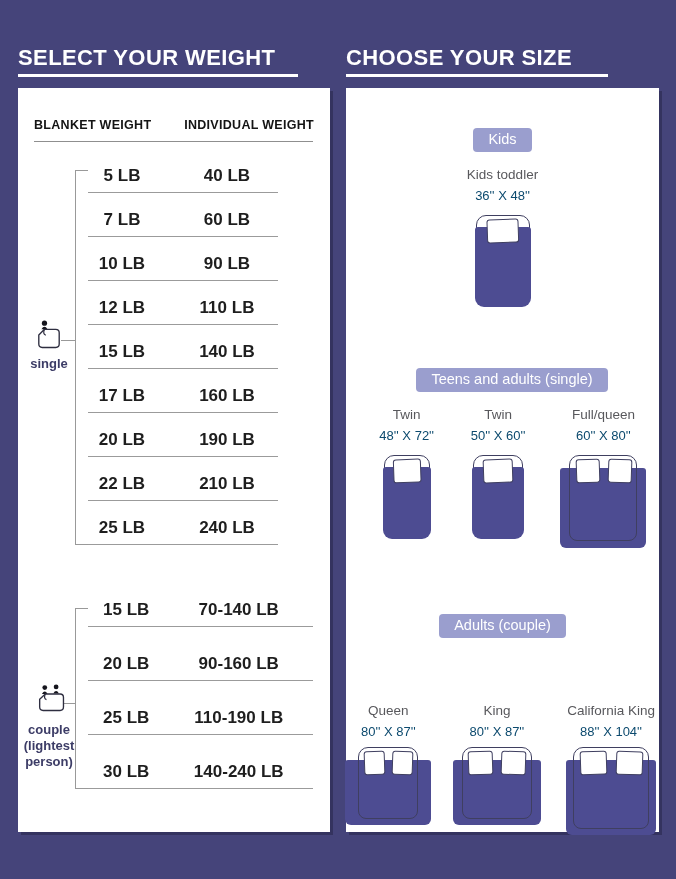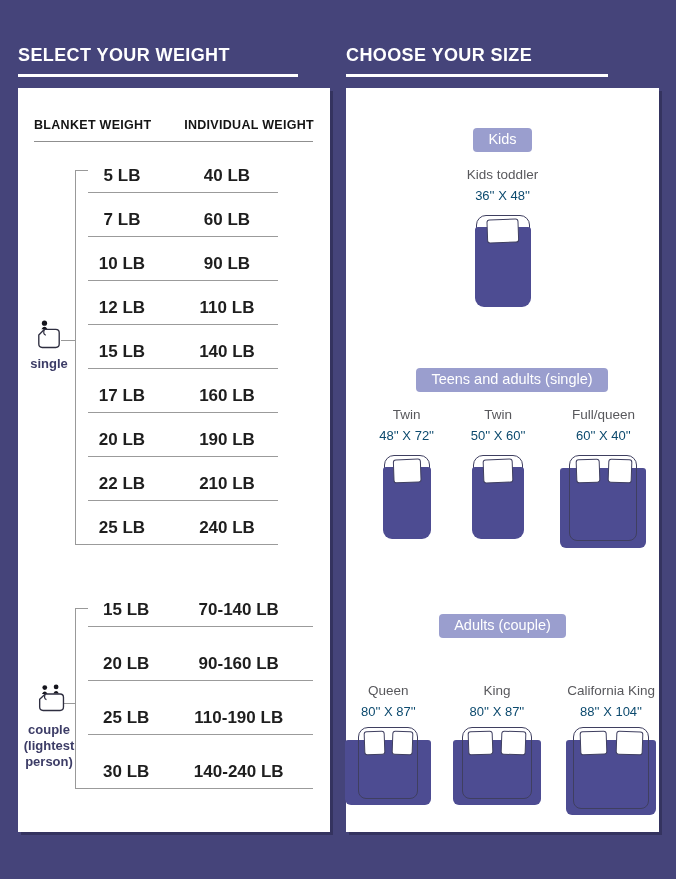--- a/index.html
+++ b/index.html
@@ -2,21 +2,21 @@
 <html><head>
 <meta charset="utf-8">
 <style>
   html,body{margin:0;padding:0;background:#45447A;}
   .page{
     position:relative;width:676px;height:879px;background:#45447A;overflow:hidden;
     font-family:"Liberation Sans", sans-serif;
   }
   
   .panel-title{
-    position:absolute;top:45px;color:#fff;font-size:18px;font-weight:700;letter-spacing:.4px;
+    position:absolute;top:45px;color:#fff;font-size:22px;font-weight:700;letter-spacing:.4px;
   }
   .panel-title.left{left:18px;} .panel-title.right{left:346px;}
   .title-underline{position:absolute;top:74px;height:3px;background:#fff;}
   .title-underline.left{left:18px;width:280px;}
   .title-underline.right{left:346px;width:262px;}
   
   .card{
     position:absolute;top:88px;height:744px;background:#fff;
     box-shadow:3px 3px 0 rgba(30,30,62,.45);
   }
@@ -61,21 +61,21 @@
   .label-single{top:268px;}
   .label-couple{top:634px;}
   
   .section{position:absolute;left:0;right:0;}
   .section-kids{top:40px;} .section-teens{top:280px;padding-left:19px;} .section-adults{top:526px;}
   .badge{
     display:block;width:fit-content;margin:0 auto;padding:3px 15px 5px;
     background:#9A9ECE;border-radius:4px;color:#fff;font-size:14.5px;text-align:center;
   }
   .section-kids .badge,.section-teens .badge{margin-bottom:12px;}
-  .section-adults .badge{margin-bottom:42px;}
+  .section-adults .badge{margin-bottom:62px;}
   .beds-row{display:flex;justify-content:center;align-items:flex-start;}
   .section-kids .beds-row{gap:12px;}
   .section-teens .beds-row{gap:8px;}
   .section-adults .beds-row{gap:22px;}
   .bed-col{text-align:center;}
   .bed-name{font-size:13.5px;color:#58585C;line-height:21px;}
   .bed-size{font-size:13px;color:#0c4a6e;line-height:21px;}
   
   .bed{position:relative;margin:9px auto 0;}
   .section-adults .bed{margin-top:5px;}
@@ -264,21 +264,21 @@
           <div class="bed-size">50'' X 60''</div>
           <div class="bed bed--flush bed-twin2">
             <div class="frame-bg"></div>
               <div class="frame-line"></div>
               <div class="blanket"></div>
               <span class="pillow pillow-single"></span>
           </div>
         </div>
         <div class="bed-col col-teen3">
           <div class="bed-name">Full/queen</div>
-          <div class="bed-size">60'' X 40''</div>
+          <div class="bed-size">60'' X 80''</div>
           <div class="bed bed--over bed-fullq">
             <div class="frame-bg"></div>
               <div class="blanket"></div>
               <div class="frame-line"></div>
             <span class="pillow pillow-l"></span>
             <span class="pillow pillow-r"></span>
           </div>
         </div>
       </div>
     </div>

